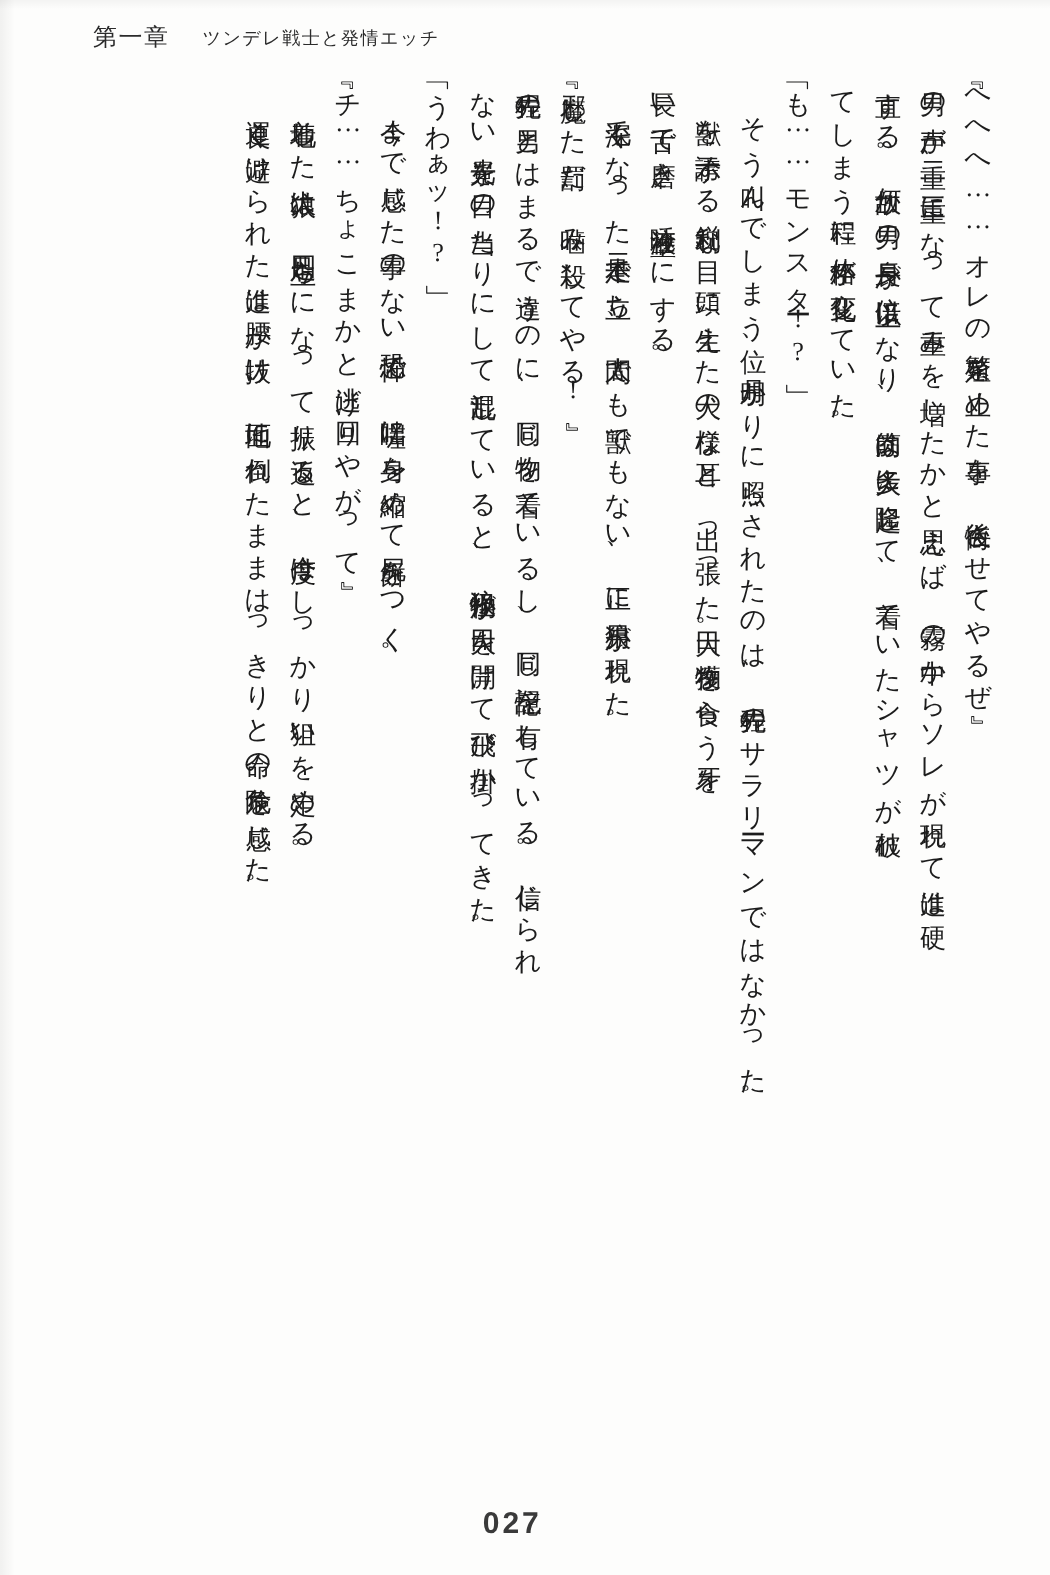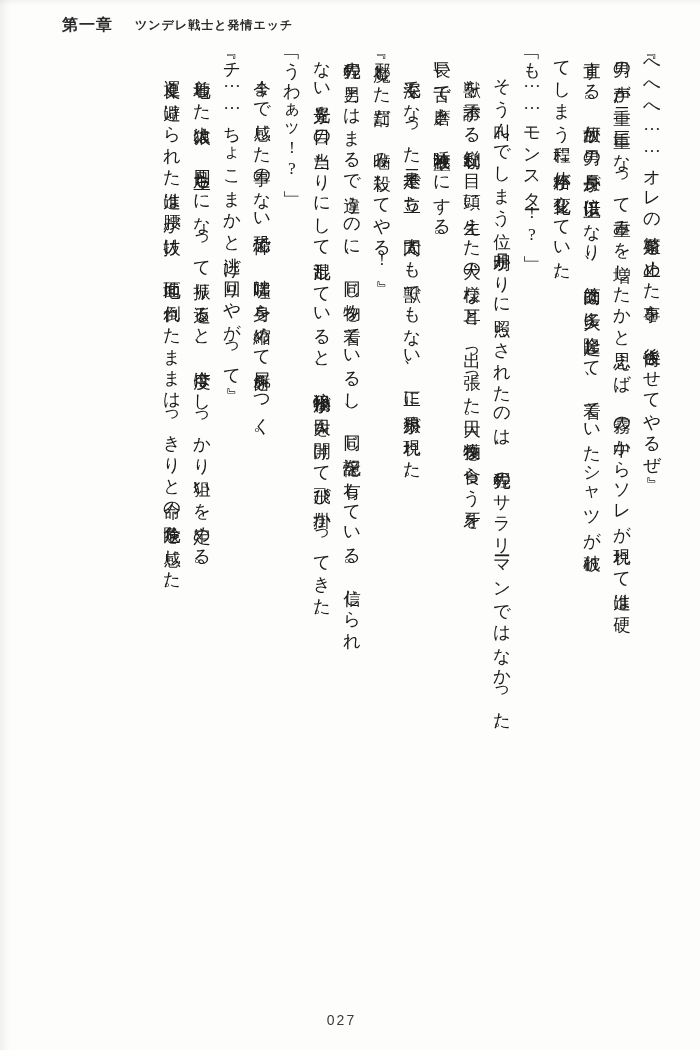--- a/index.html
+++ b/index.html
@@ -30,21 +30,20 @@
     position: absolute;
     top: 8px;
     left: 0;
     right: 0;
     height: 34px;
     display: flex;
     align-items: center;
     justify-content: flex-start;
     padding-left: 62px;
     box-sizing: border-box;
-    font-weight: bold;
   }
   .header-chapter {
     font-size: 16px;
     letter-spacing: 1px;
     color: #2b2b2b;
     white-space: nowrap;
   }
   .header-title {
     font-size: 12px;
     letter-spacing: 1px;
@@ -94,24 +93,25 @@
     box-sizing: border-box;
   }
 
   
   .folio {
     position: absolute;
     bottom: 22px;
     left: 0;
     right: 17px;
     text-align: center;
-    font-size: 14px;
+    font-size: 20px;
     letter-spacing: 2px;
     color: #3a3a3a;
     font-family: "Liberation Sans", sans-serif;
+    font-weight: bold;
   }
 
   
   .scan-edge-left {
     position: absolute;
     top: 0; left: 0; bottom: 0;
     width: 10px;
     background: linear-gradient(to right, rgba(0,0,0,0.05), rgba(0,0,0,0));
     pointer-events: none;
   }

